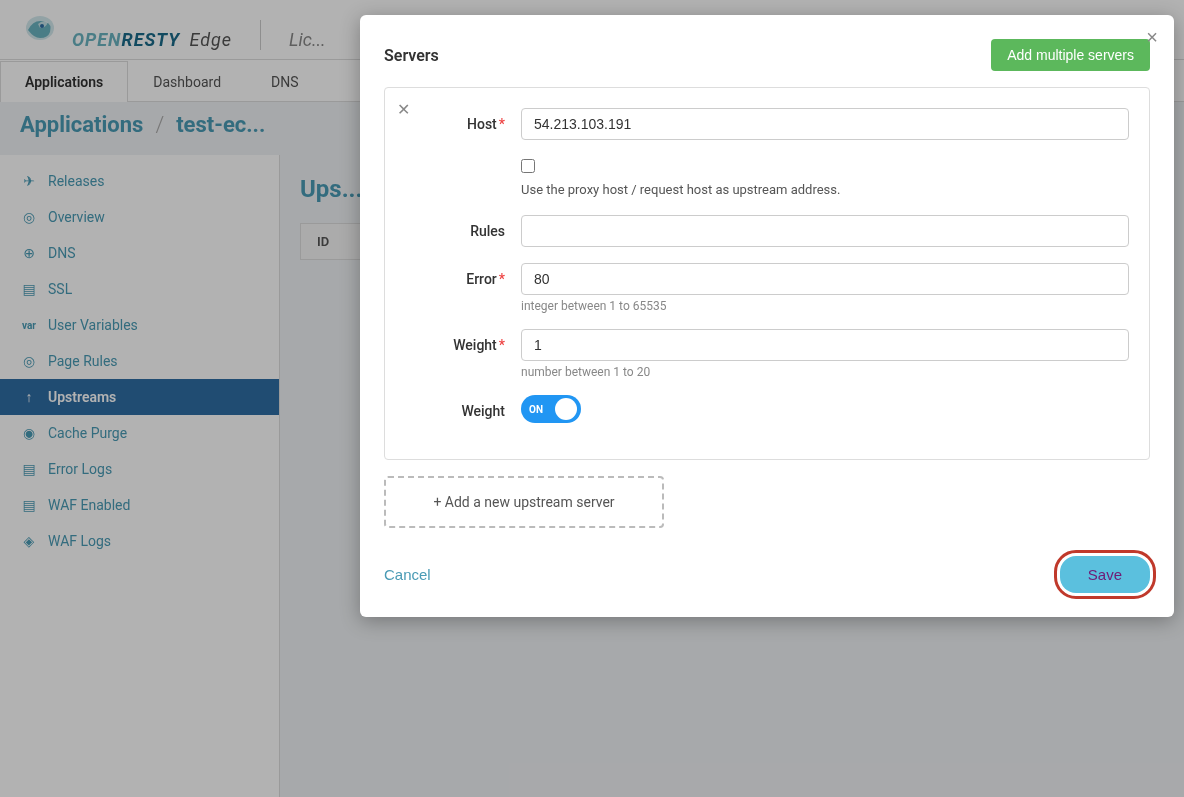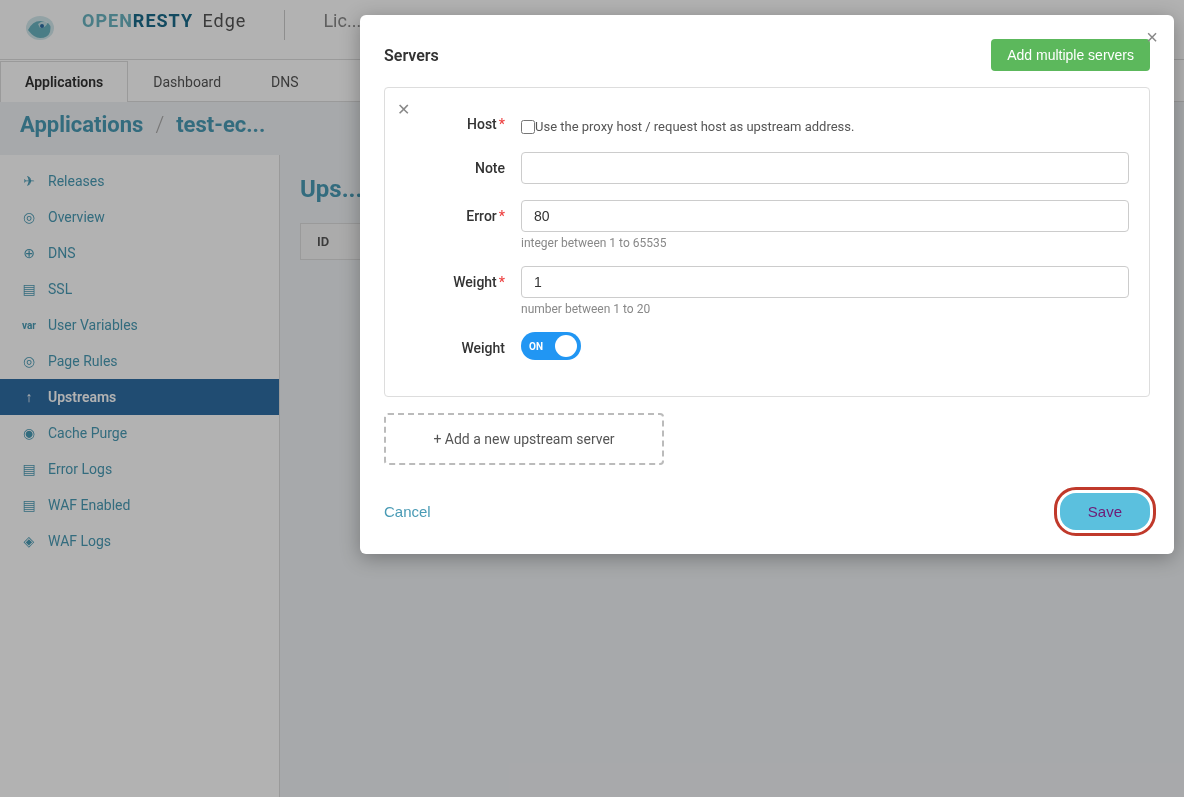--- a/index.html
+++ b/index.html
@@ -29,22 +29,23 @@
       background: white;
       border-bottom: 1px solid #ddd;
       display: flex;
       align-items: center;
       padding: 0 20px;
       z-index: 1;
     }
 
     .logo-area {
       display: flex;
-      align-items: flex-start;
-      gap: 22px;
+      align-items: flex-end;
+      gap: 12px;
+      font-style: italic;
     }
 
     .logo-bird {
       width: 40px;
       height: 40px;
     }
 
     .logo-text {
       font-size: 18px;
       font-weight: 700;
@@ -317,22 +318,23 @@
 
     .form-hint {
       font-size: 12px;
       color: #888;
       margin-top: 4px;
     }
 
     .checkbox-row {
       display: flex;
       align-items: flex-start;
-      gap: 0;
-      margin-top: 10px;
+      gap: 8px;
+      margin-top: 17px;
+      flex-direction: column;
     }
 
     .checkbox-row input[type="checkbox"] {
       margin-top: 2px;
       width: 14px;
       height: 14px;
     }
 
     .checkbox-label {
       font-size: 13px;
@@ -539,29 +541,30 @@
   <div class="server-card">
     <button class="server-card-remove">
       <span>✕</span>
     </button>
 
     <div class="form-row">
       <div class="form-label">
         <span>Host</span><span class="required">*</span>
       </div>
       <div class="form-field">
+        <input class="form-input" type="text" value="54.213.103.191" style="">
         <div class="checkbox-row">
           <input type="checkbox" style="">
           <span class="checkbox-label">Use the proxy host / request host as upstream address.</span>
         </div>
       </div>
     </div>
 
     <div class="form-row">
-      <div class="form-label">Note</div>
+      <div class="form-label">Rules</div>
       <div class="form-field">
         <input class="form-input" type="text" style="">
       </div>
     </div>
 
     <div class="form-row">
       <div class="form-label">
         <span>Error</span><span class="required">*</span>
       </div>
       <div class="form-field">

